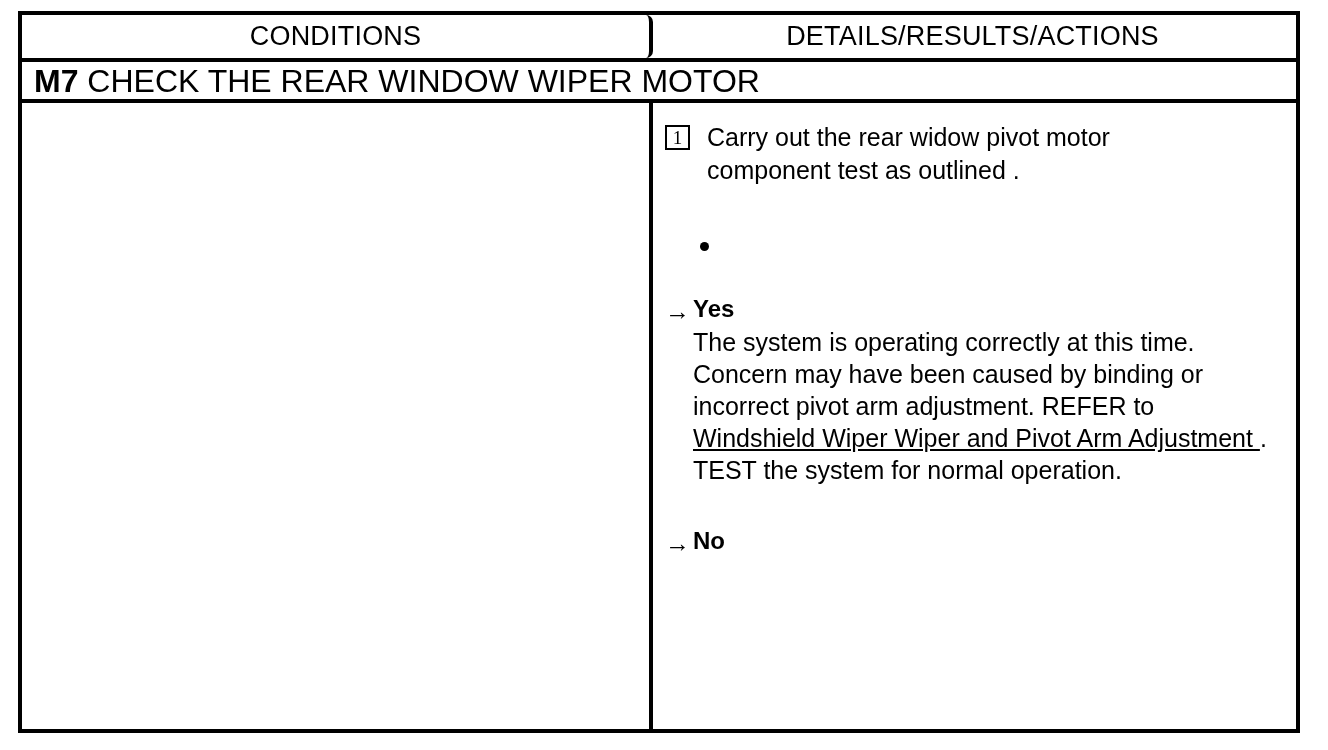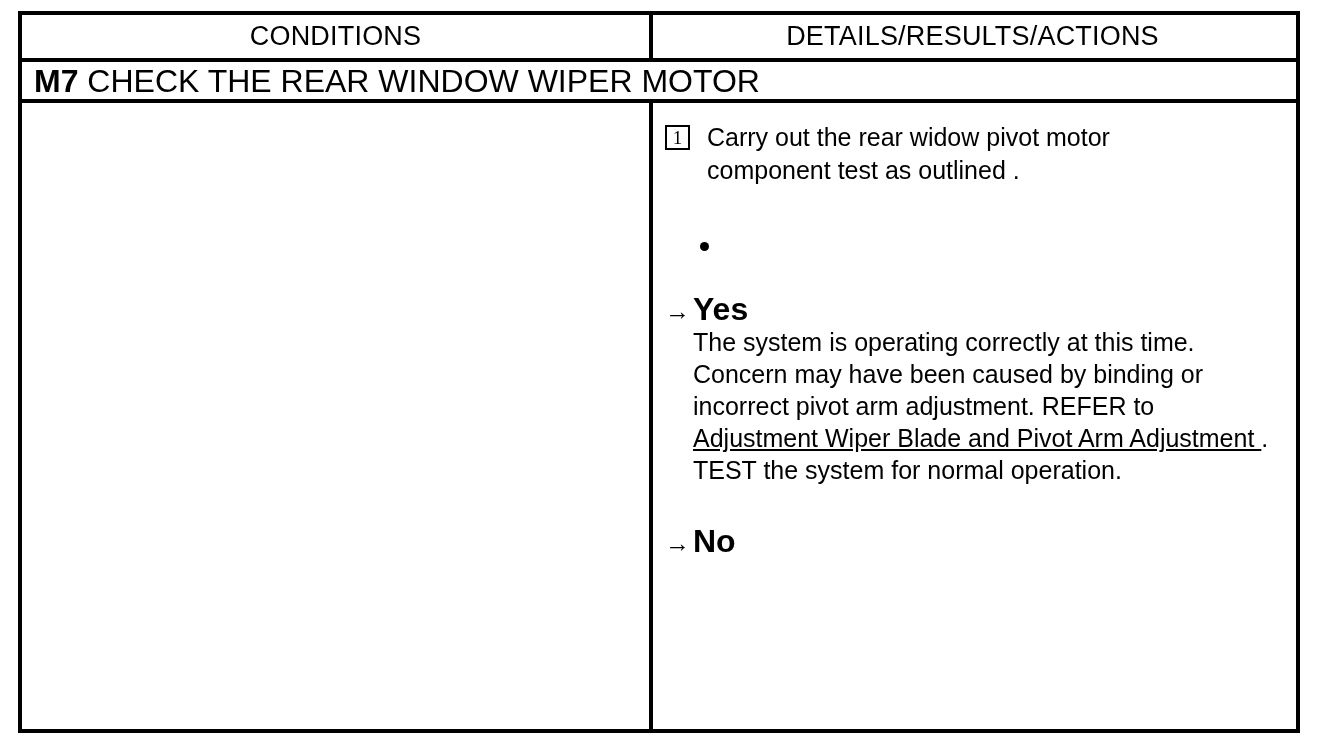--- a/index.html
+++ b/index.html
@@ -45,20 +45,21 @@
     border-bottom: 4px solid #000000;
     display: flex;
   }
   .hdr-cell {
     flex: 0 0 auto;
     display: flex;
     align-items: center;
     justify-content: center;
     height: 100%;
     box-sizing: border-box;
+    border-radius: 7px;
   }
   .hdr-cell.left {
     width: 631px;
     border-right: 4px solid #000000;
   }
   .hdr-cell.right {
     width: 639px;
   }
   .hdr-text {
     font-size: 27px;
@@ -173,21 +174,21 @@
     width: 28px;
     font-size: 25px;
     line-height: 26px;
     margin-top: 2px;
   }
   .answer-body {
     flex: 1 1 auto;
     max-width: 580px;
   }
   .answer-label {
-    font-size: 32px;
+    font-size: 24px;
     font-weight: bold;
     line-height: 26px;
   }
   .answer-detail {
     font-size: 25px;
     line-height: 32px;
     margin-top: 4px;
   }
   .answer-detail .xref {
     text-decoration: underline;
@@ -227,21 +228,21 @@
         </div>
 
         <div class="bullet-block">
           <div class="bullet-dot"></div>
         </div>
 
         <div class="answer-block yes">
           <div class="answer-arrow">→</div>
           <div class="answer-body">
             <div class="answer-label">Yes</div>
-            <div class="answer-detail"><span>The system is operating correctly at this time. Concern may have been caused by binding or incorrect pivot arm adjustment. REFER to </span><span class="xref">Adjustment Wiper Blade and Pivot Arm Adjustment </span><span>. TEST the system for normal operation.</span></div>
+            <div class="answer-detail"><span>The system is operating correctly at this time. Concern may have been caused by binding or incorrect pivot arm adjustment. REFER to </span><span class="xref">Windshield Wiper Wiper and Pivot Arm Adjustment </span><span>. TEST the system for normal operation.</span></div>
           </div>
         </div>
 
         <div class="answer-block no">
           <div class="answer-arrow">→</div>
           <div class="answer-body">
             <div class="answer-label">No</div>
           </div>
         </div>
 

